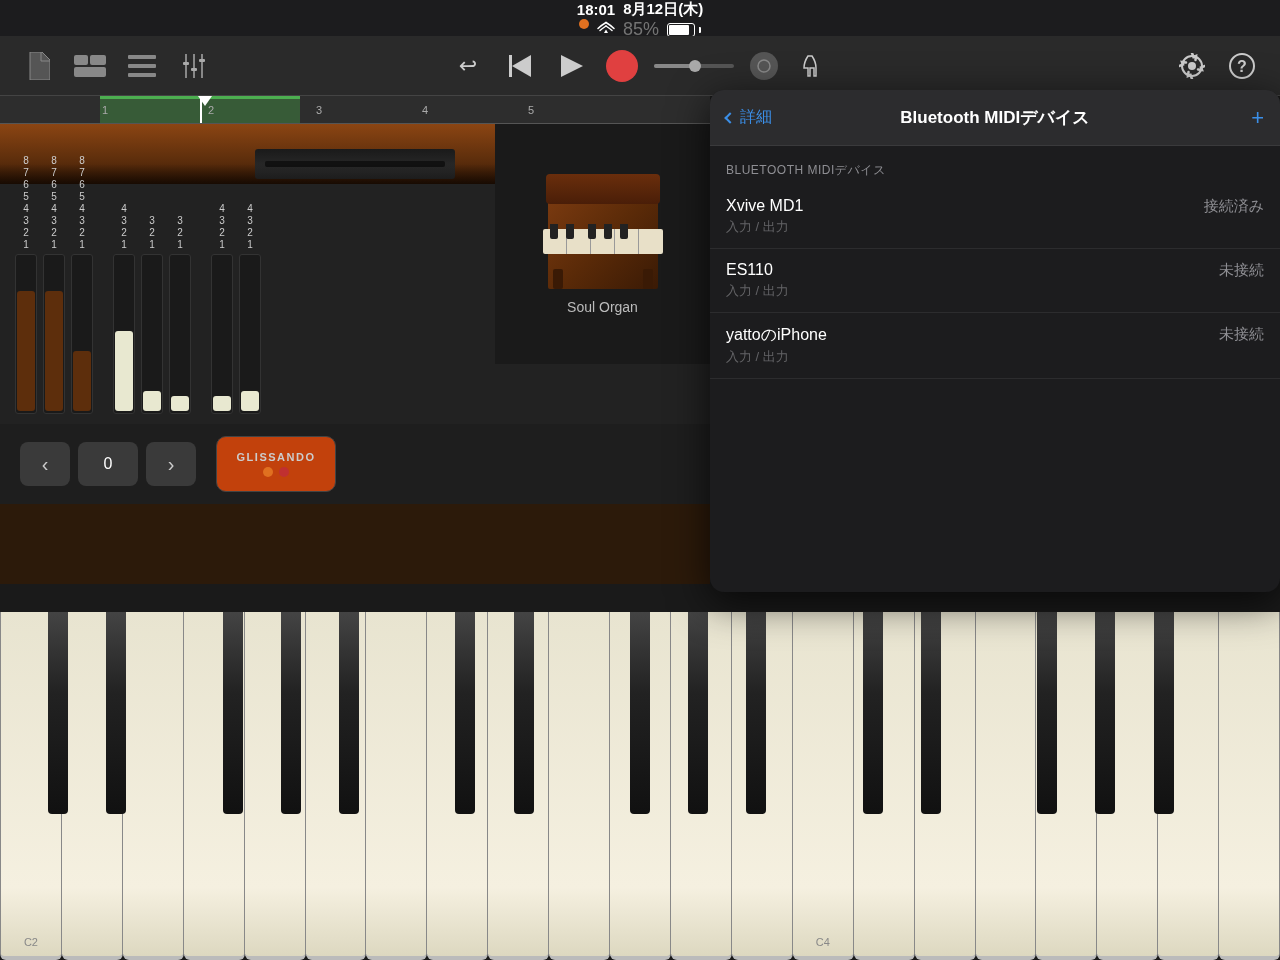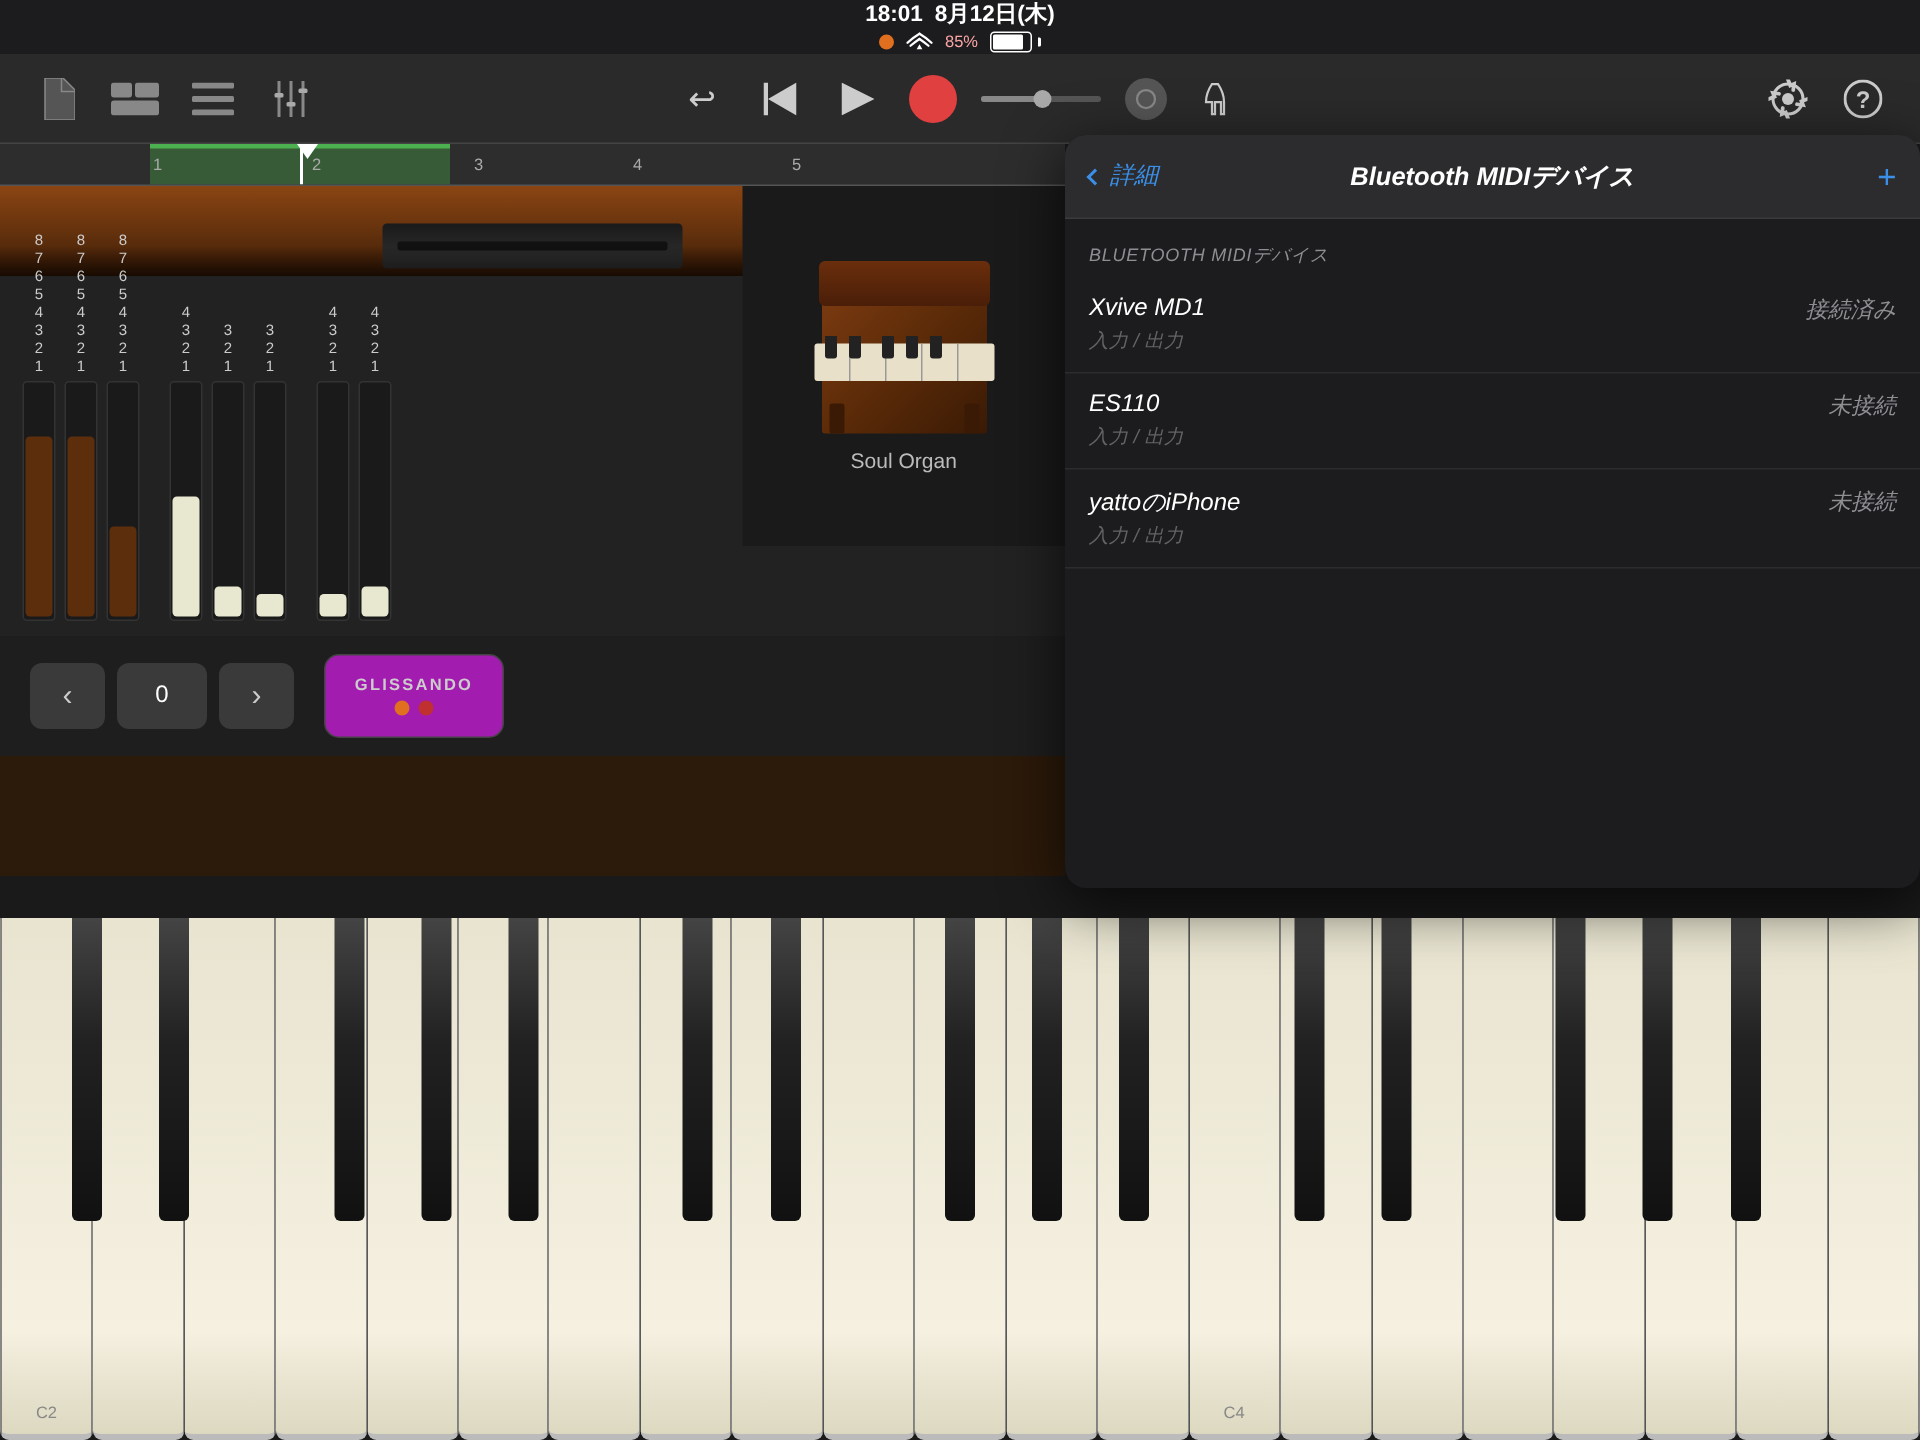--- a/index.html
+++ b/index.html
@@ -28,24 +28,23 @@
     .status-left {
       display: flex;
       align-items: center;
       gap: 8px;
       font-size: 15px;
       color: #fff;
       font-weight: 600;
     }
     .status-right {
       display: flex;
-      align-items: center;
       gap: 8px;
-      font-size: 11px;
-      color: #fca5a5;
+      font-size: 18px;
+      color: #737373;
     }
     .battery-icon {
       display: flex;
       align-items: center;
       gap: 3px;
     }
     .battery-body {
       width: 28px;
       height: 14px;
       border: 1.5px solid #fff;
@@ -365,21 +364,21 @@
     .rotation-label {
       color: #888;
       font-size: 11px;
       text-align: center;
       letter-spacing: 1px;
     }
 
     .glissando-btn {
       width: 120px;
       height: 56px;
-      background: #a21caf;
+      background: #c2410c;
       border-radius: 10px;
       border: 1px solid #444;
       display: flex;
       flex-direction: column;
       align-items: center;
       justify-content: center;
       gap: 4px;
       cursor: pointer;
     }
 
@@ -474,21 +473,20 @@
       position: absolute;
       top: 90px;
       left: 710px;
       width: 570px;
       bottom: 368px;
       background: #1c1c1e;
       border-radius: 14px;
       z-index: 200;
       overflow: hidden;
       box-shadow: 0 10px 40px rgba(0,0,0,0.7);
-      font-style: italic;
     }
 
     .bt-header {
       height: 56px;
       background: #2c2c2e;
       display: flex;
       align-items: center;
       padding: 0 16px;
       position: relative;
       border-bottom: 1px solid #3a3a3c;

